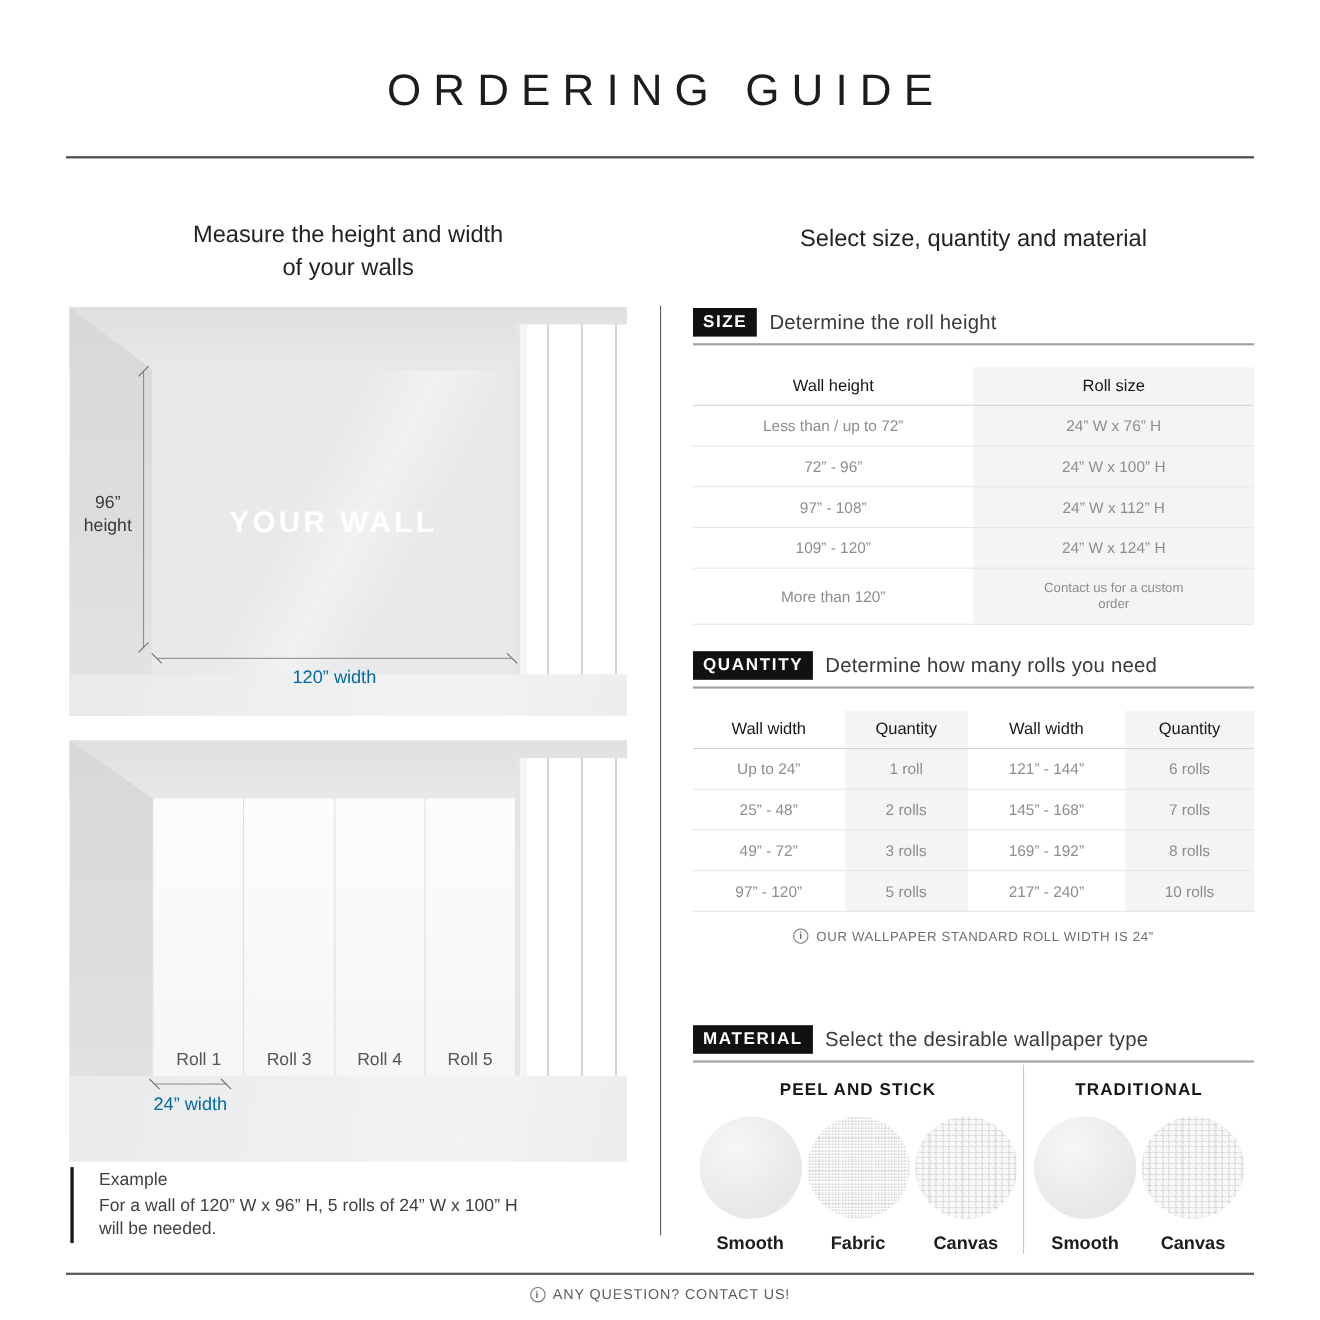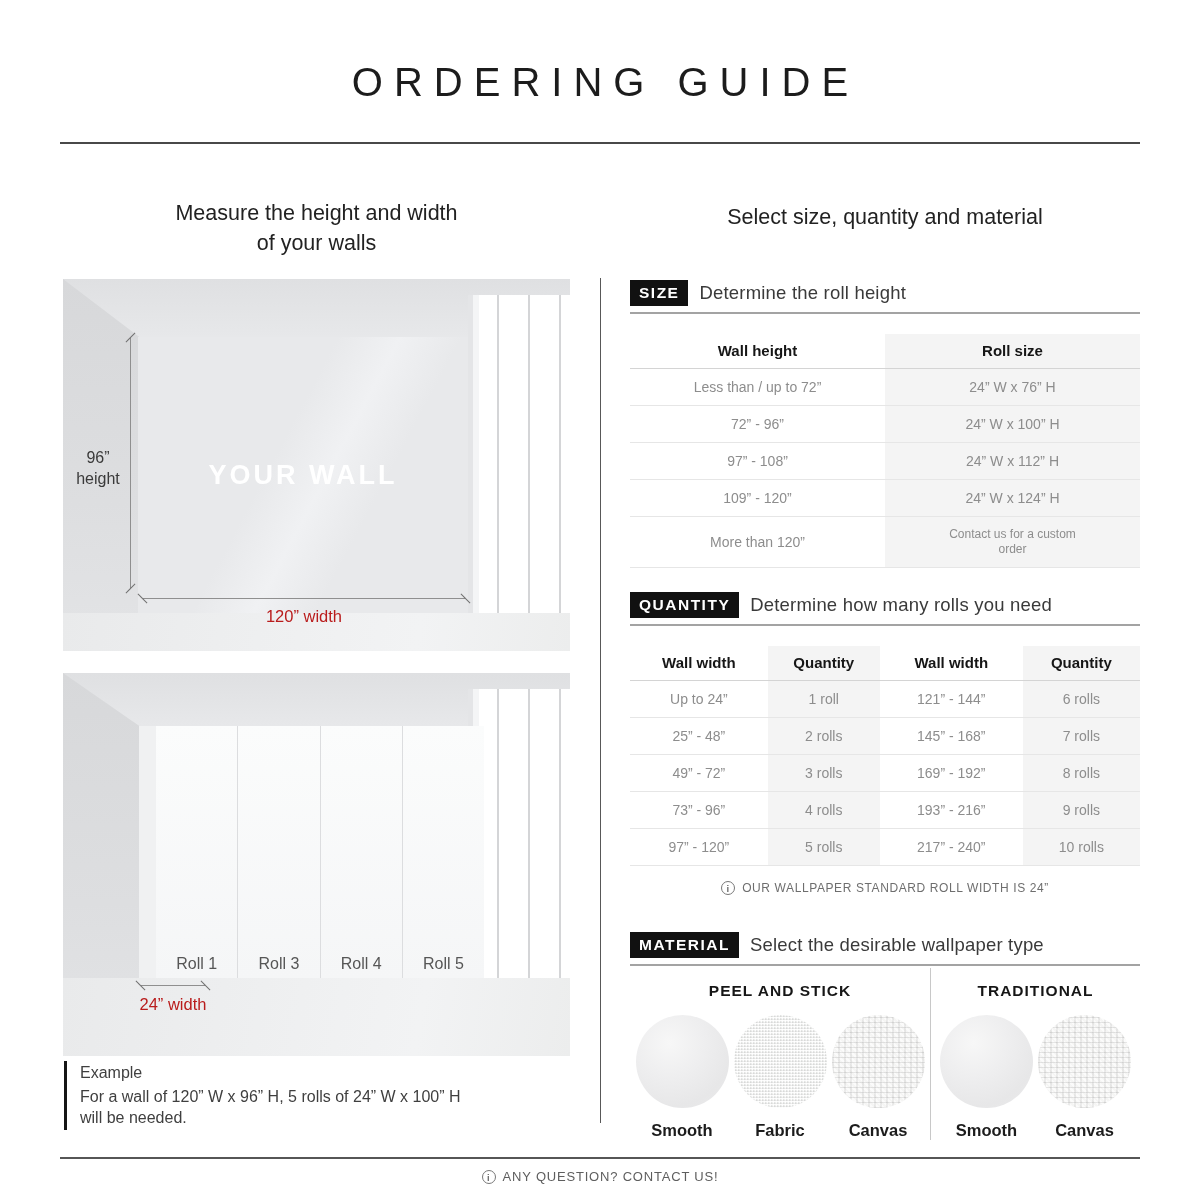--- a/index.html
+++ b/index.html
@@ -34,54 +34,54 @@
              linear-gradient(90deg,#e4e5e7 0 5px,#f4f5f6 5px 11px,rgba(0,0,0,0) 11px),
              repeating-linear-gradient(90deg,#ffffff 0 29px,#d4d5d7 29px 31px); }
   .wall-back { position:absolute; left:75px; top:58px; width:330px; height:276px;
                background:linear-gradient(118deg,#e8e9eb 42%,#f0f1f3 55%,#e8e9eb 68%);
                display:flex; align-items:center; justify-content:center; }
   .wall-label { color:#ffffff; font-weight:bold; font-size:27px; letter-spacing:3px; }
   .floor { position:absolute; left:0; right:0; bottom:0;
            background:linear-gradient(100deg,#e9eaeb,#f2f3f4 70%,#eceded); }
   .r1 .floor { height:38px; } .r2 .floor { height:78px; }
 
-  .panels { position:absolute; left:93px; top:53px; width:328px; height:252px; display:flex; }
+  .panels { position:absolute; left:77px; top:53px; width:328px; height:252px; display:flex; }
   .panel { flex:1; position:relative; background:linear-gradient(180deg,#fbfcfc,#f5f6f7); border-right:1px solid #dcdddf; }
   .panel:last-child { border-right:none; }
   .roll-label { position:absolute; bottom:5px; left:0; width:100%; text-align:center; font-size:16px; color:#565656; }
 
   
   .dim-v { position:absolute; left:67px; top:59px; height:250px; border-left:1px solid #8f8f8f; }
   .dim-v::before,.dim-v::after { content:""; position:absolute; left:-7px; width:13px; height:1px; background:#6f6f6f; transform:rotate(-45deg); }
   .dim-v::before { top:-1px; } .dim-v::after { bottom:-1px; }
   .dim-h { position:absolute; border-top:1px solid #8f8f8f; }
   .dim-h::before,.dim-h::after { content:""; position:absolute; top:-7px; width:1px; height:13px; background:#6f6f6f; transform:rotate(-45deg); }
   .dim-h::before { left:-1px; } .dim-h::after { right:-1px; }
   .r1 .dim-h { left:80px; top:319px; width:322px; }
   .r2 .dim-h { left:78px; top:312px; width:64px; }
   .dim-v-label { position:absolute; left:4px; top:168px; width:62px; text-align:center;
                  font-size:16px; line-height:21px; color:#3a3a3a; }
-  .dim-h-label { position:absolute; text-align:center; font-size:16.5px; color:#b91c1c; }
+  .dim-h-label { position:absolute; text-align:center; font-size:16.5px; color:#0369a1; }
   .r1 .dim-h-label { left:80px; top:328px; width:322px; }
   .r2 .dim-h-label { left:40px; top:322px; width:140px; }
 
   
-  .example { position:absolute; left:64px; top:1045px; border-left:3px solid #161616; padding:1px 0 2px 13px;
+  .example { position:absolute; left:64px; top:1045px; border-left:3px solid #161616; padding:1px 0 2px 23px;
              font-size:16px; color:#3f3f3f; line-height:21px; }
   .example .ex-title { margin-bottom:3px; }
 
   
   .section { position:absolute; left:630px; width:510px; }
   .sec-size { top:264px; } .sec-quantity { top:576px; } .sec-material { top:916px; }
   .sec-head { display:flex; align-items:center; gap:11px; border-bottom:2px solid #a3a3a3; padding-bottom:6px; }
   .badge { background:#111111; color:#ffffff; font-weight:bold; font-size:15.5px; letter-spacing:1.5px; padding:4px 9px; }
   .sec-title { font-size:18.5px; color:#3a3a3a; letter-spacing:.2px; }
 
   table { width:100%; border-collapse:collapse; table-layout:fixed; margin-top:20px; }
-  th { font-size:15px; font-weight:bold; color:#161616; padding:8px 4px 9px; border-bottom:1px solid #d4d4d4; text-align:center; }
+  th { font-size:15px; font-weight:normal; color:#161616; padding:8px 4px 9px; border-bottom:1px solid #d4d4d4; text-align:center; }
   td { font-size:14px; color:#8d8d8d; text-align:center; padding:10px 4px; border-bottom:1px solid #e6e6e6; }
   .alt { background:#f4f4f4; }
   .wrapcap span { display:inline-block; width:132px; font-size:12px; line-height:15px; }
 
   .note { margin-top:15px; display:flex; justify-content:center; align-items:center; gap:7px;
           color:#6e6e6e; font-size:12px; letter-spacing:.6px; }
   .info-circ { display:inline-block; width:14px; height:14px; border:1px solid #787878; border-radius:50%;
                font-size:9.5px; line-height:13px; text-align:center; font-weight:bold; color:#6e6e6e; flex:0 0 auto; }
   .info-circ::before { content:"i"; }
 
@@ -248,26 +248,20 @@
           <td>145” - 168”</td>
           <td class="alt">7 rolls</td>
         </tr>
         <tr>
           <td>49” - 72”</td>
           <td class="alt">3 rolls</td>
           <td>169” - 192”</td>
           <td class="alt">8 rolls</td>
         </tr>
         <tr>
-          <td>73” - 96”</td>
-          <td class="alt">4 rolls</td>
-          <td>193” - 216”</td>
-          <td class="alt">9 rolls</td>
-        </tr>
-        <tr>
           <td>97” - 120”</td>
           <td class="alt">5 rolls</td>
           <td>217” - 240”</td>
           <td class="alt">10 rolls</td>
         </tr>
       </tbody>
     </table>
     <div class="note">
       <span class="info-circ"></span>
       <span>OUR WALLPAPER STANDARD ROLL WIDTH IS 24”</span>

